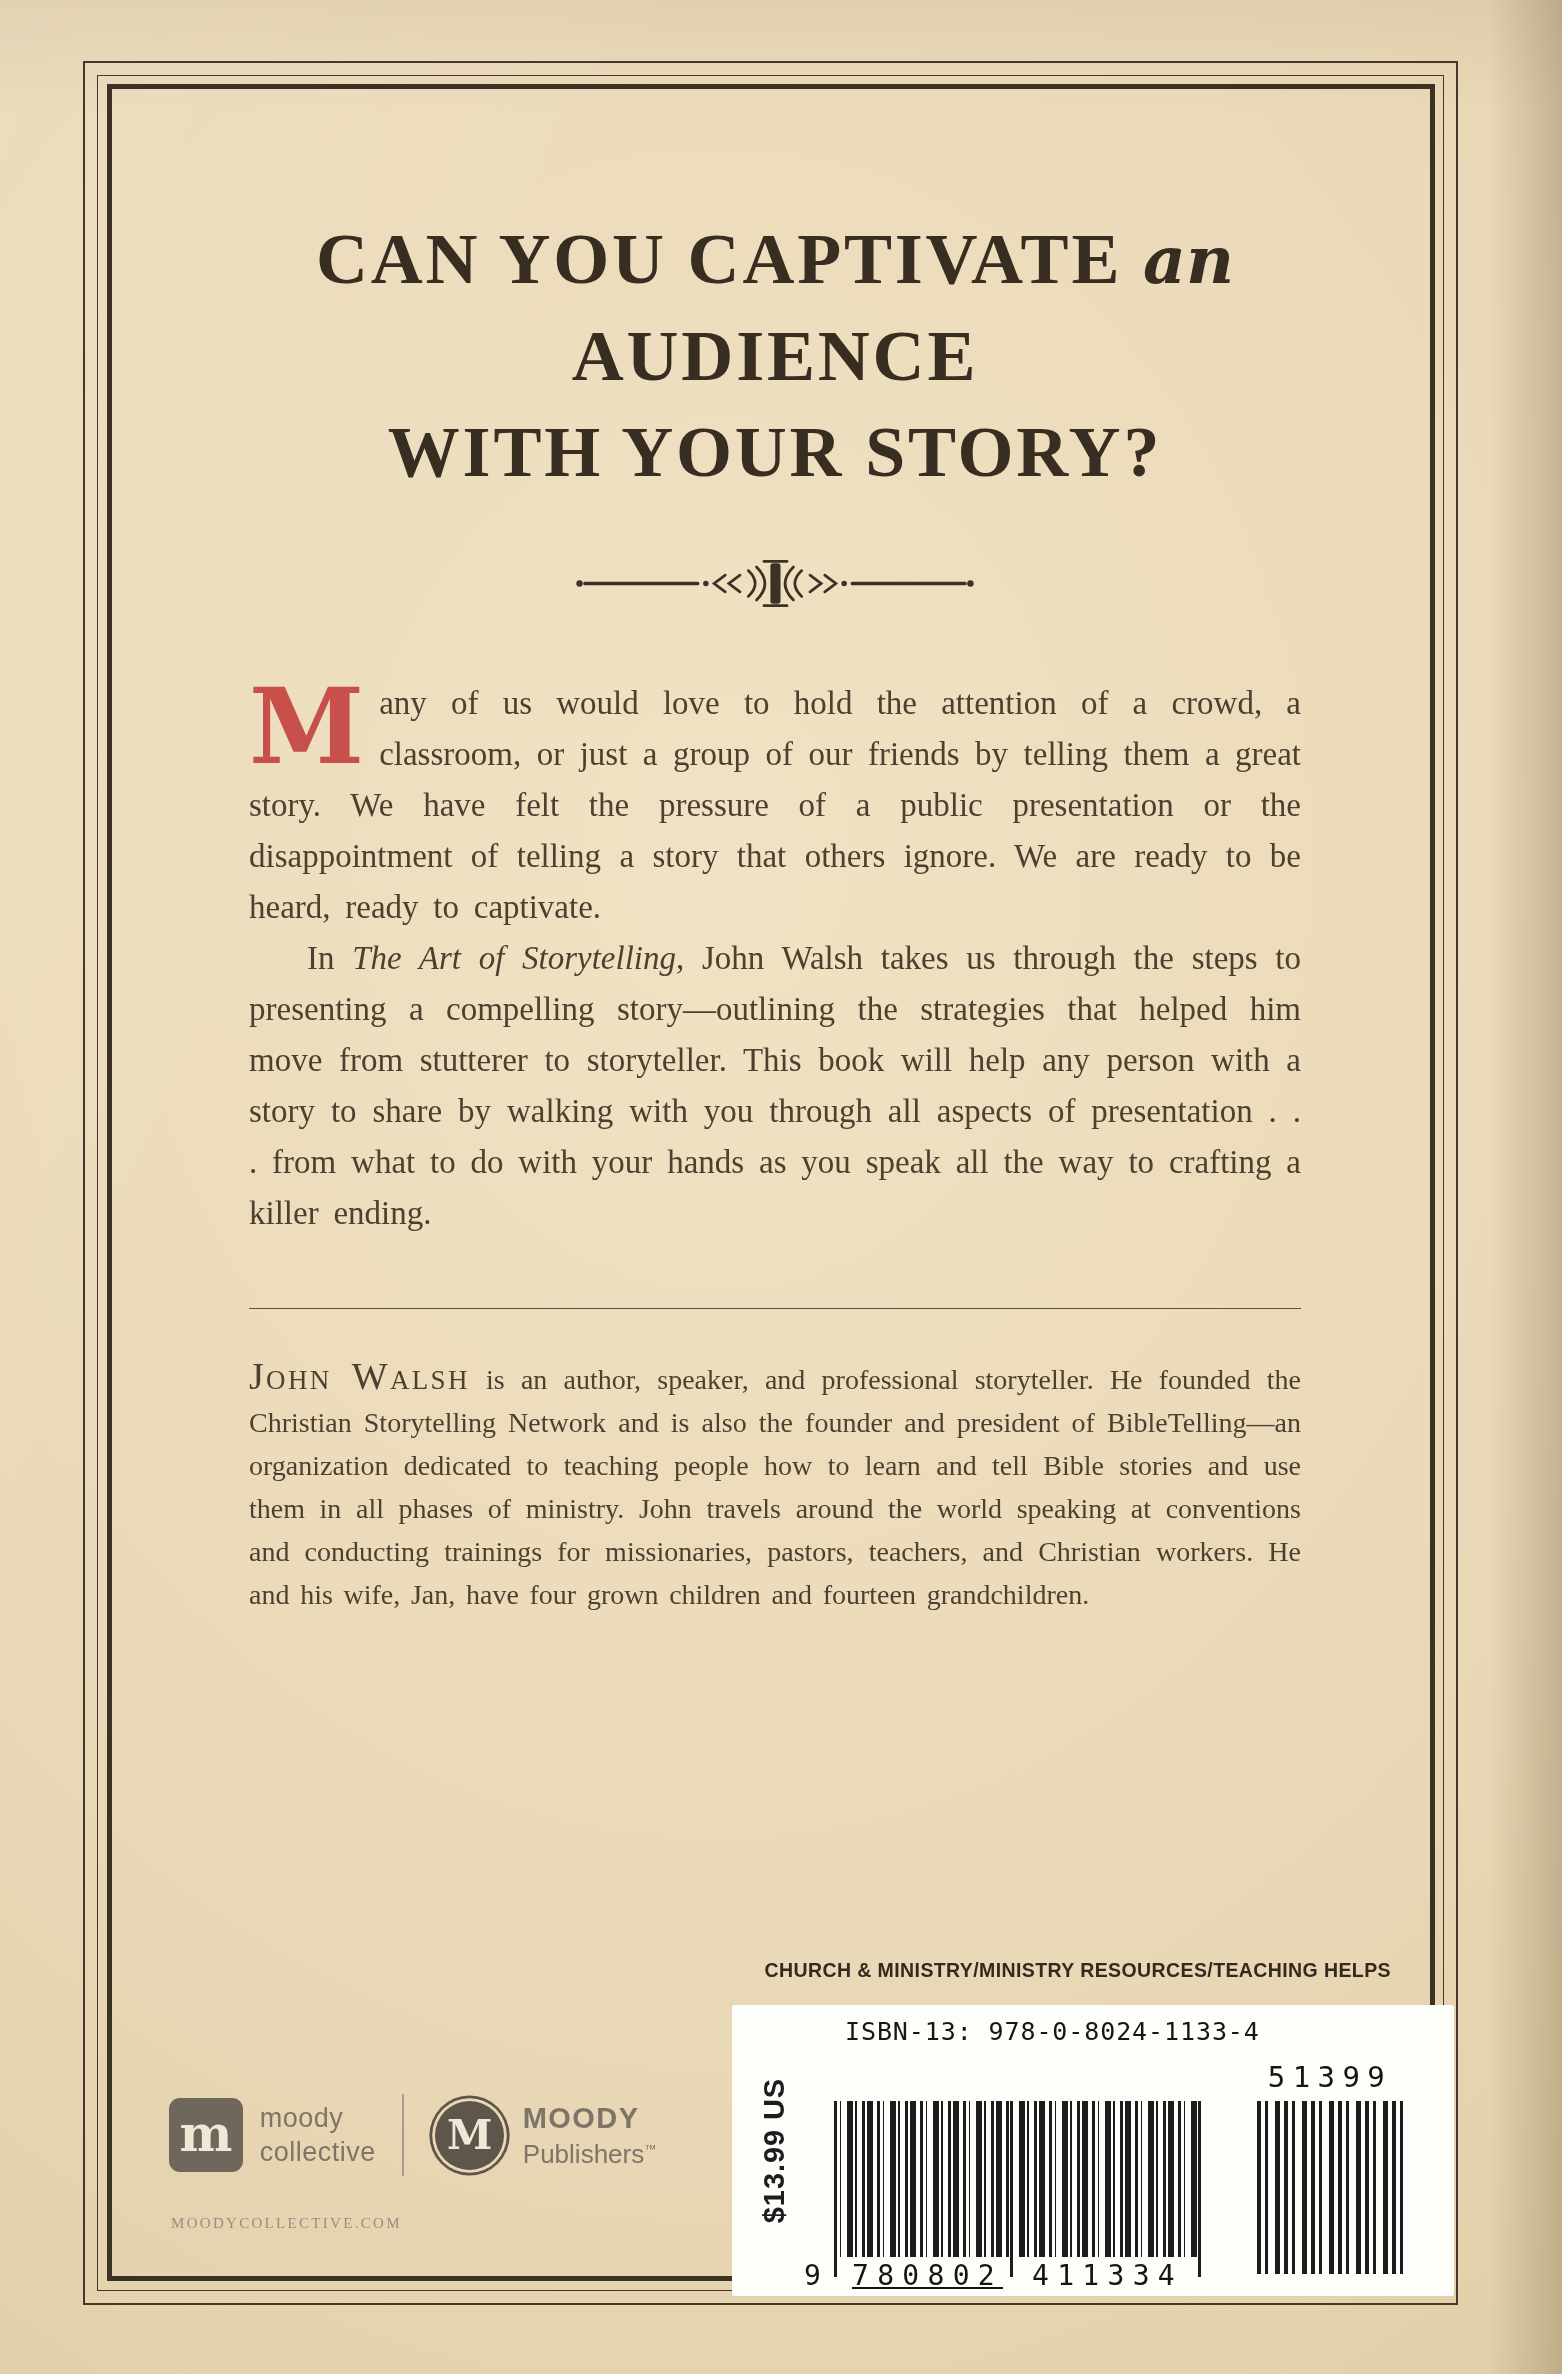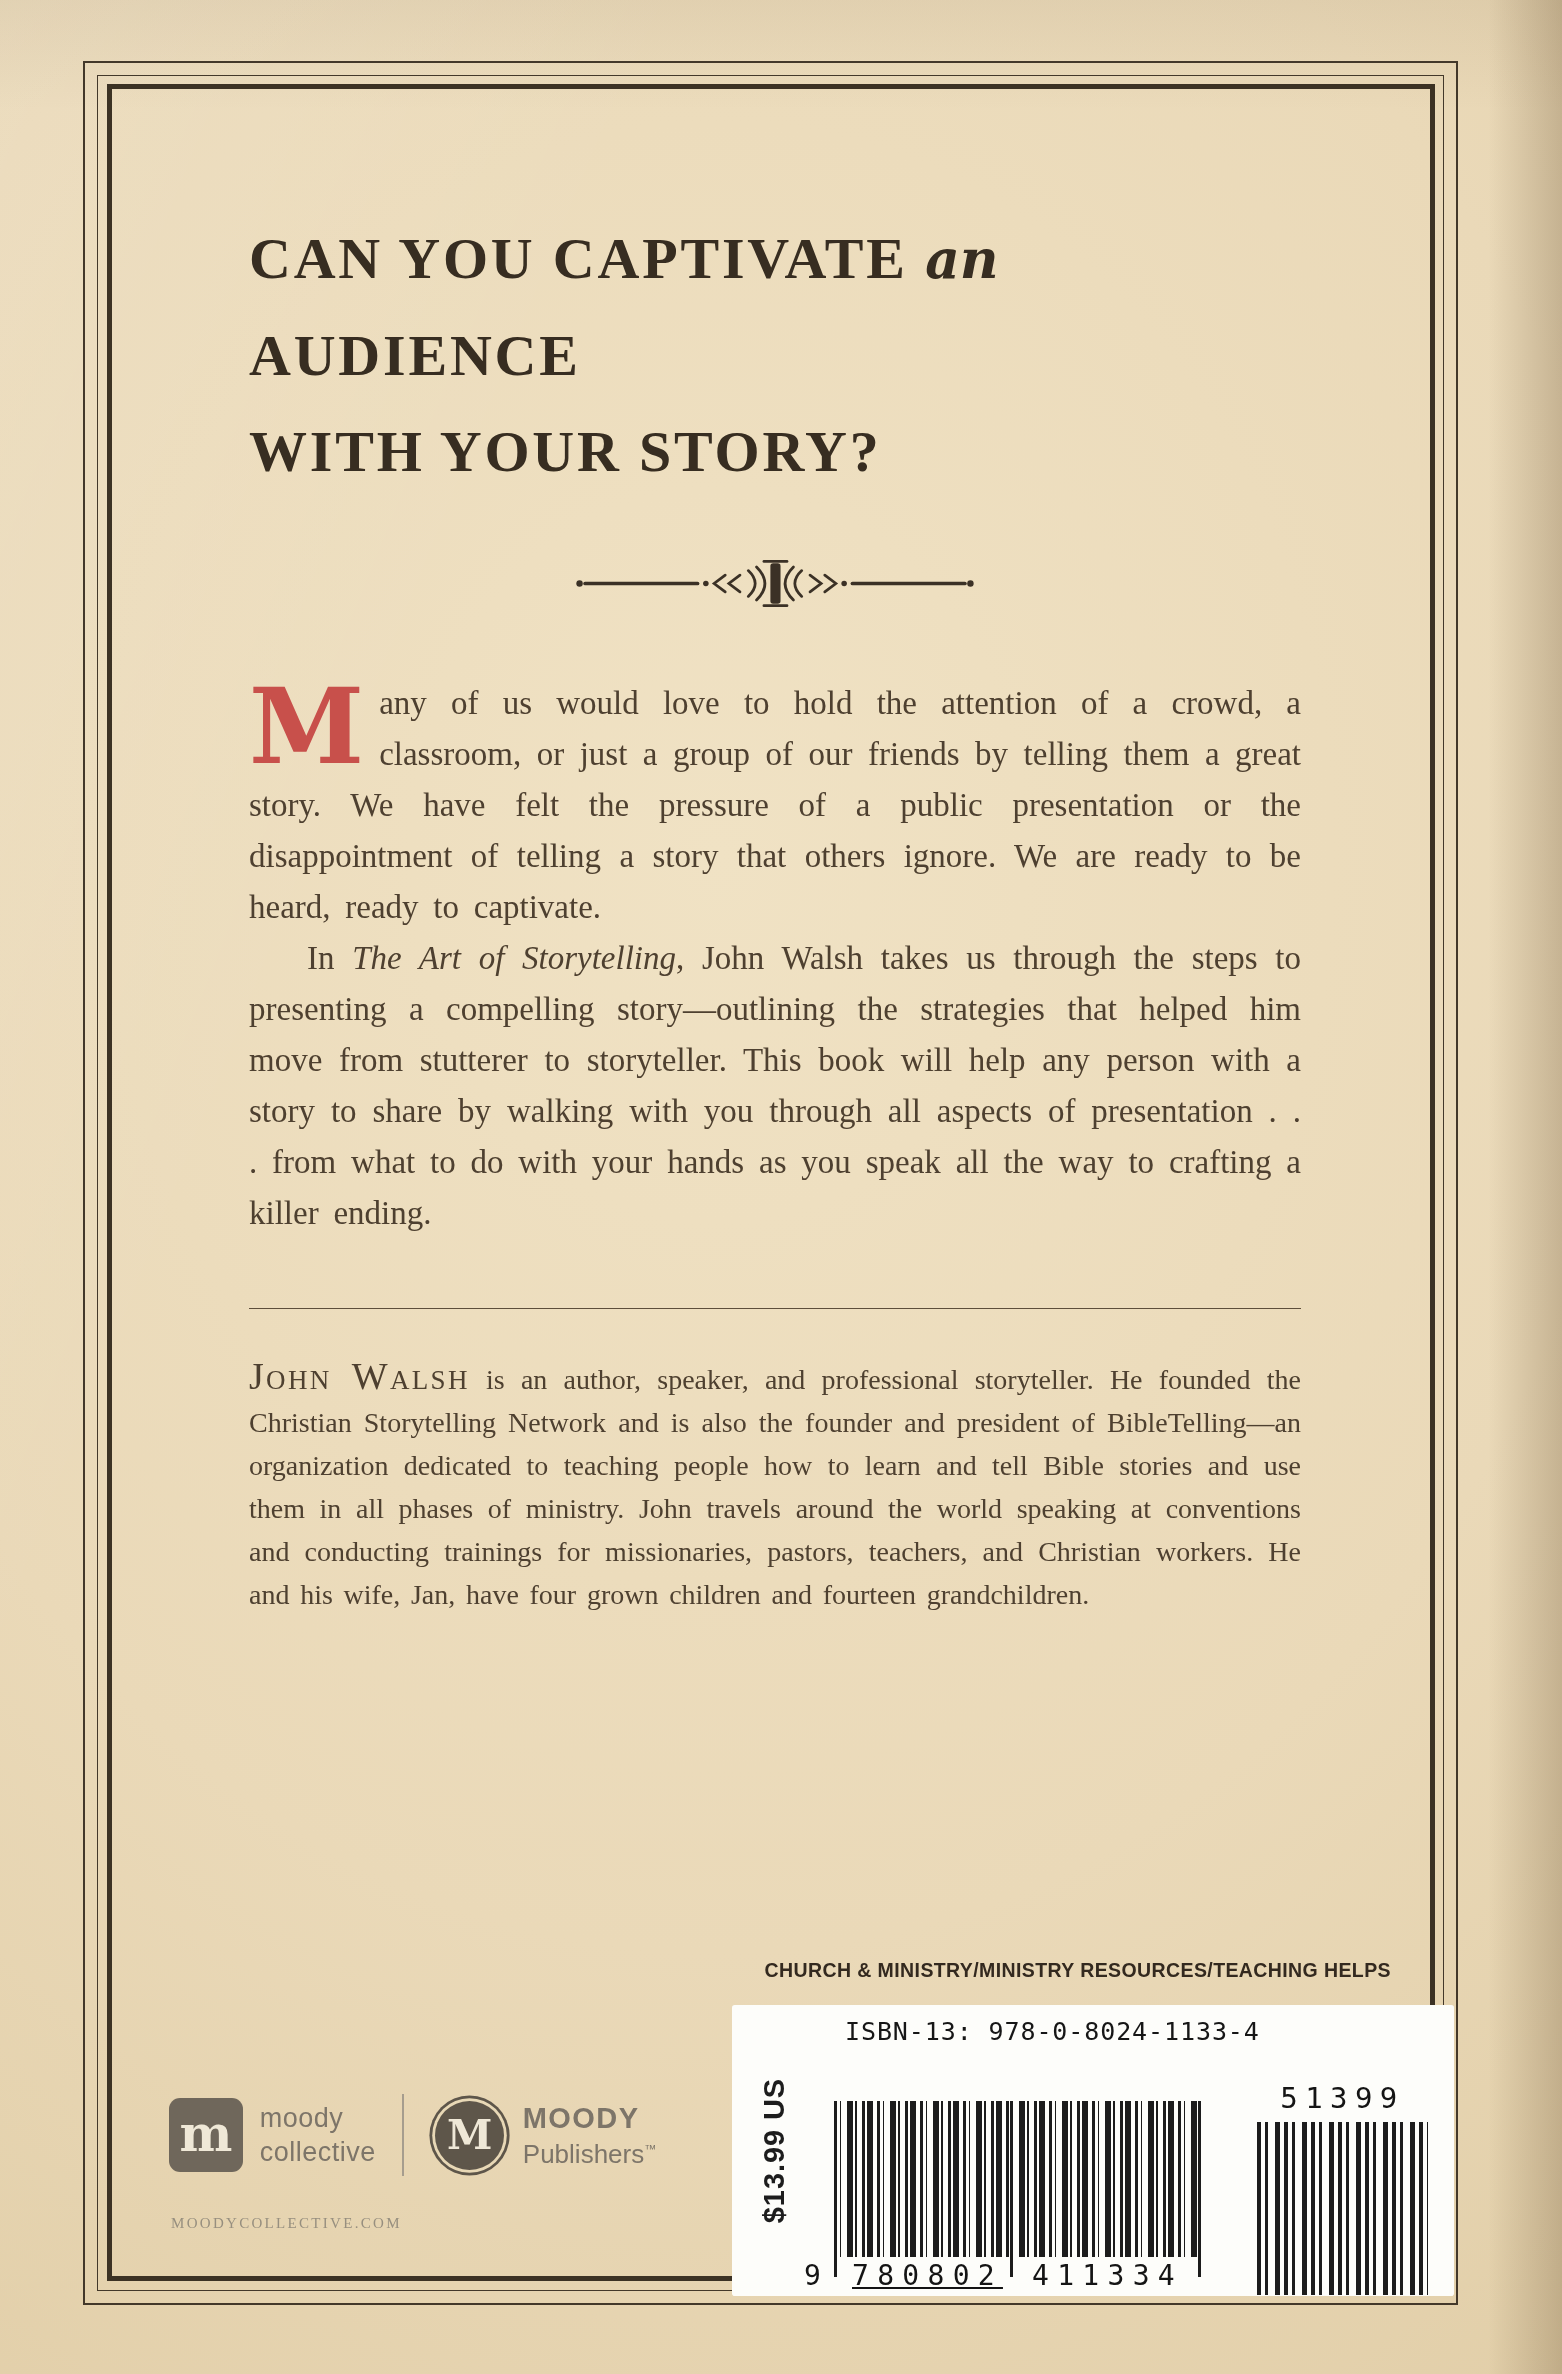--- a/index.html
+++ b/index.html
@@ -28,24 +28,24 @@
   .frame-1 { left: 83px;  top: 61px; right: 104px; bottom: 70px;  border: 2.8px solid #43382a; }
   .frame-2 { left: 97px; top: 75px; right: 118px; bottom: 84px;  border: 1.9px solid #43382a; }
   .frame-3 { left: 107px; top: 84px; right: 127px; bottom: 94px; border: 5.6px solid #3c3224; }
 
   .content {
     position: absolute; left: 249px; top: 211px; width: 1052px;
     color: #4e4030;
   }
   .headline {
     margin: 0 0 48px 0;
-    text-align: left;
+    text-align: center;
     font-family: "Liberation Serif", serif;
     font-weight: 700;
-    font-size: 58px;
+    font-size: 72px;
     line-height: 96px;
     letter-spacing: 2.8px;
     color: #372d21;
   }
   .headline .hl-line { display: block; }
   .headline em.hl-an {
     font-family: "DejaVu Serif", serif;
     font-style: italic; font-weight: 600;
     letter-spacing: 0; font-size: 0.92em;
     text-transform: lowercase;
@@ -124,21 +124,21 @@
   .guard { position: absolute; top: 0; width: 2.8px; height: 176px; background: #1c1c1c; }
   .guard-l { left: 30px; } .guard-m { left: 206px; } .guard-r { right: 1.9px; }
   .ean-digits span {
     position: absolute; top: 158px;
     font-family: "DejaVu Sans Mono", monospace;
     font-size: 28px; letter-spacing: 8.3px; color: #141414;
   }
   .ean-d9  { left: 0; }
   .ean-dg1 { left: 48px; text-decoration: underline; }
   .ean-dg2 { left: 228px; }
-  .addon { position: absolute; left: 525px; top: 76px; width: 171px; }
+  .addon { position: absolute; left: 525px; top: 55px; width: 146px; }
   .addon-digits {
     text-align: center;
     font-family: "DejaVu Sans Mono", monospace;
     font-size: 29px; letter-spacing: 7.4px; color: #141414;
   }
   .bars-addon {
     margin-top: 7.4px; height: 173px;
     background: repeating-linear-gradient(90deg,
       #1c1c1c 0 3.7px, #fdfdfa 3.7px 8.3px,
       #1c1c1c 8.3px 11px, #fdfdfa 11px 17.6px,

